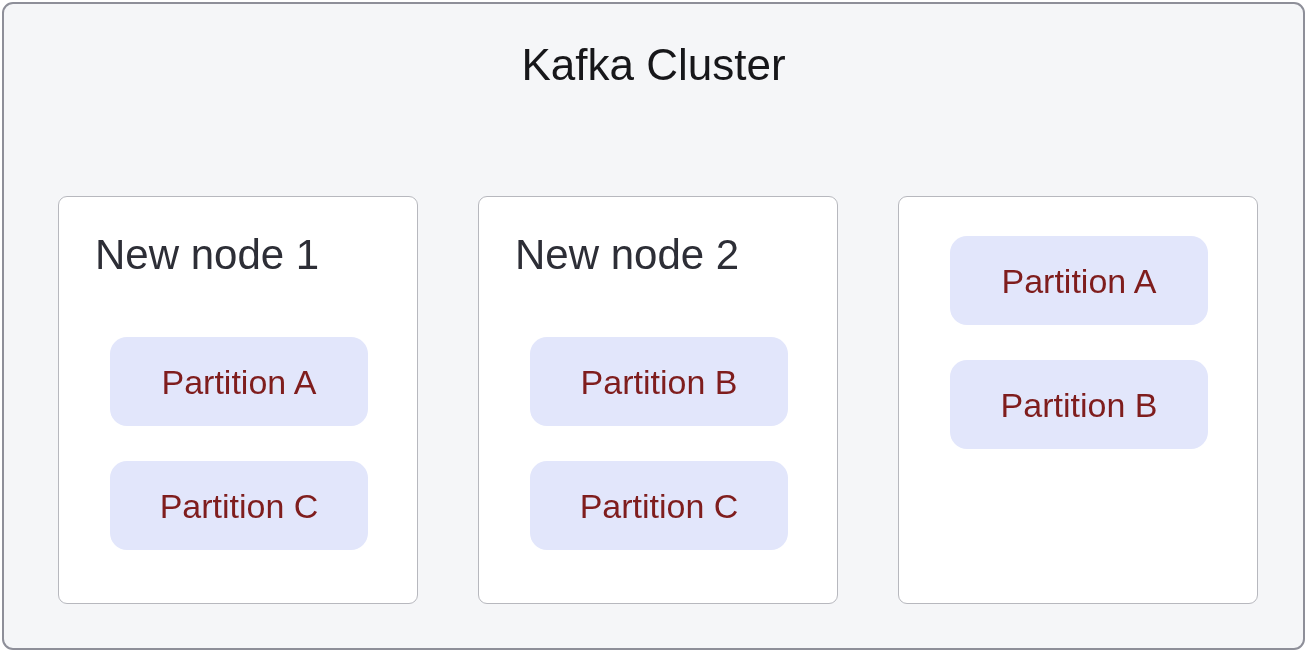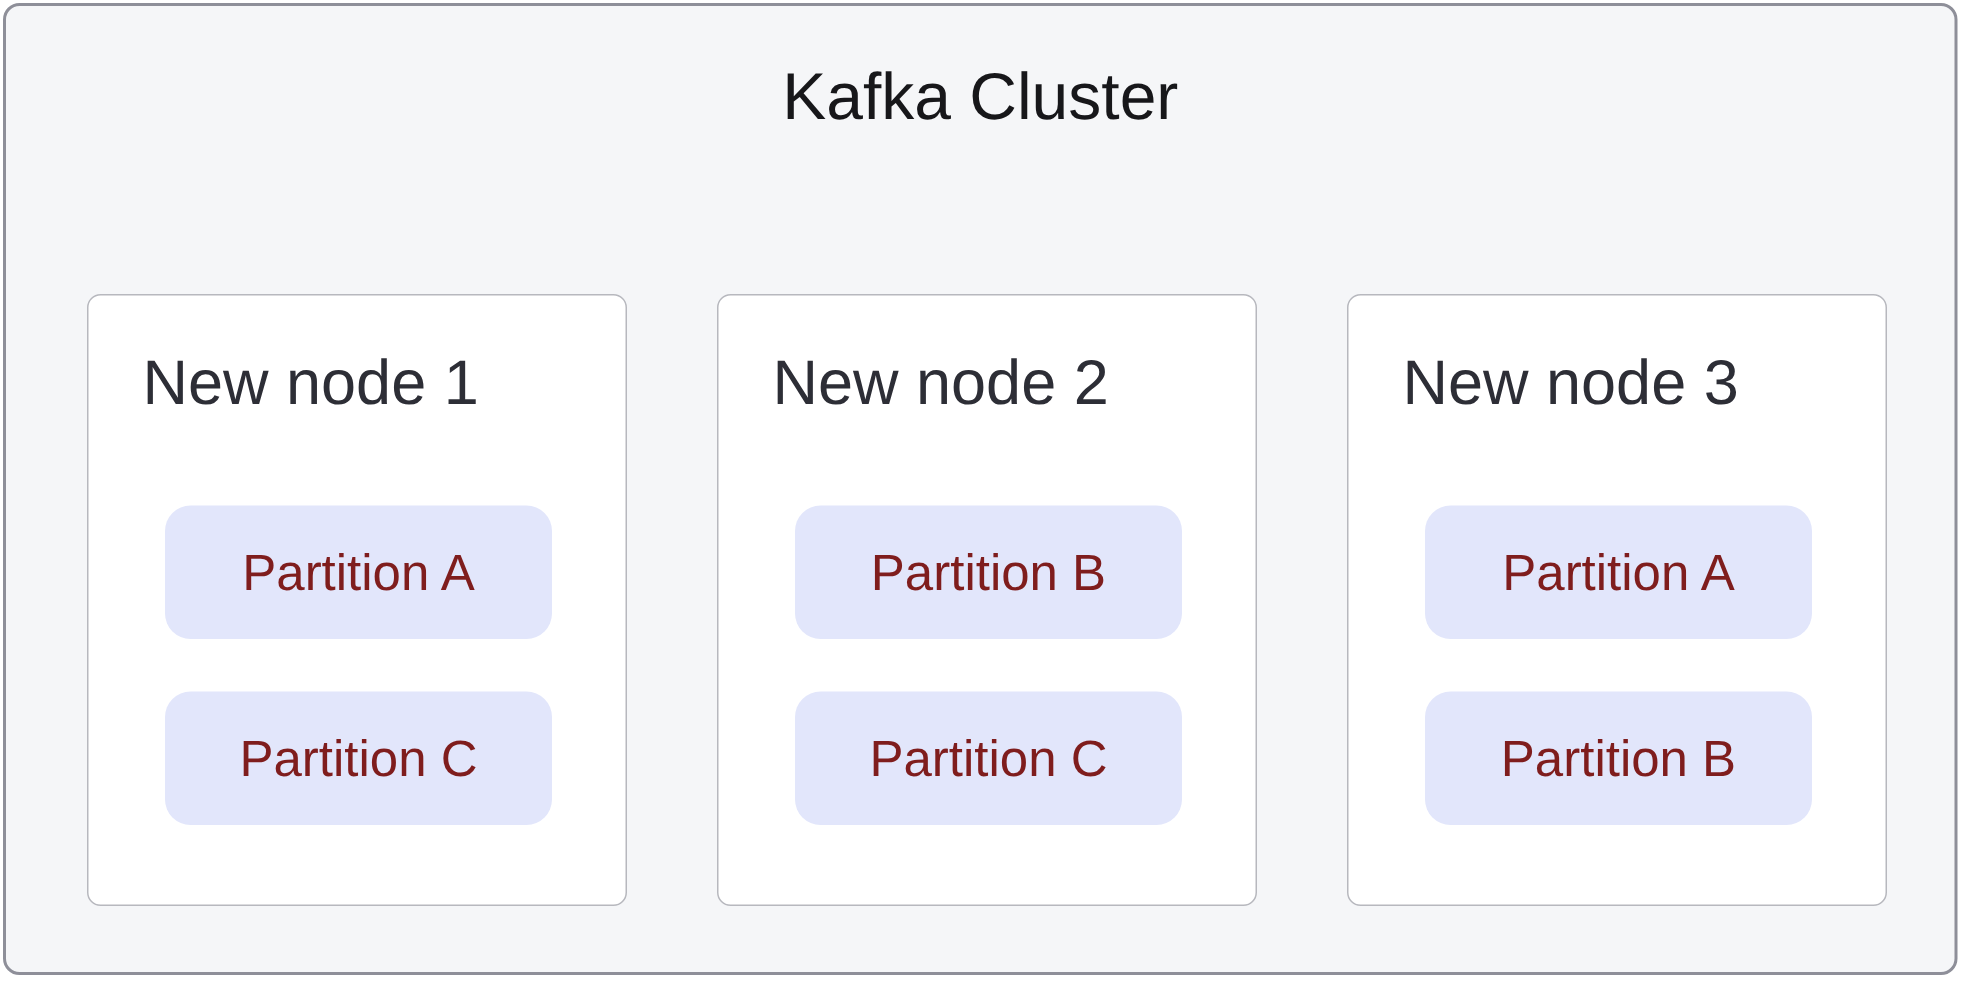--- a/index.html
+++ b/index.html
@@ -132,21 +132,20 @@
 
       <div class="node">
         <div class="node-title">New node 2</div>
         <div class="partitions">
           <div class="partition-pill">Partition B</div>
           <div class="partition-pill">Partition C</div>
         </div>
       </div>
 
       <div class="node">
-        <div class="node-title">New node 3</div>
         <div class="partitions">
           <div class="partition-pill">Partition A</div>
           <div class="partition-pill">Partition B</div>
         </div>
       </div>
 
     </div>
   </div>
 </div>
 

